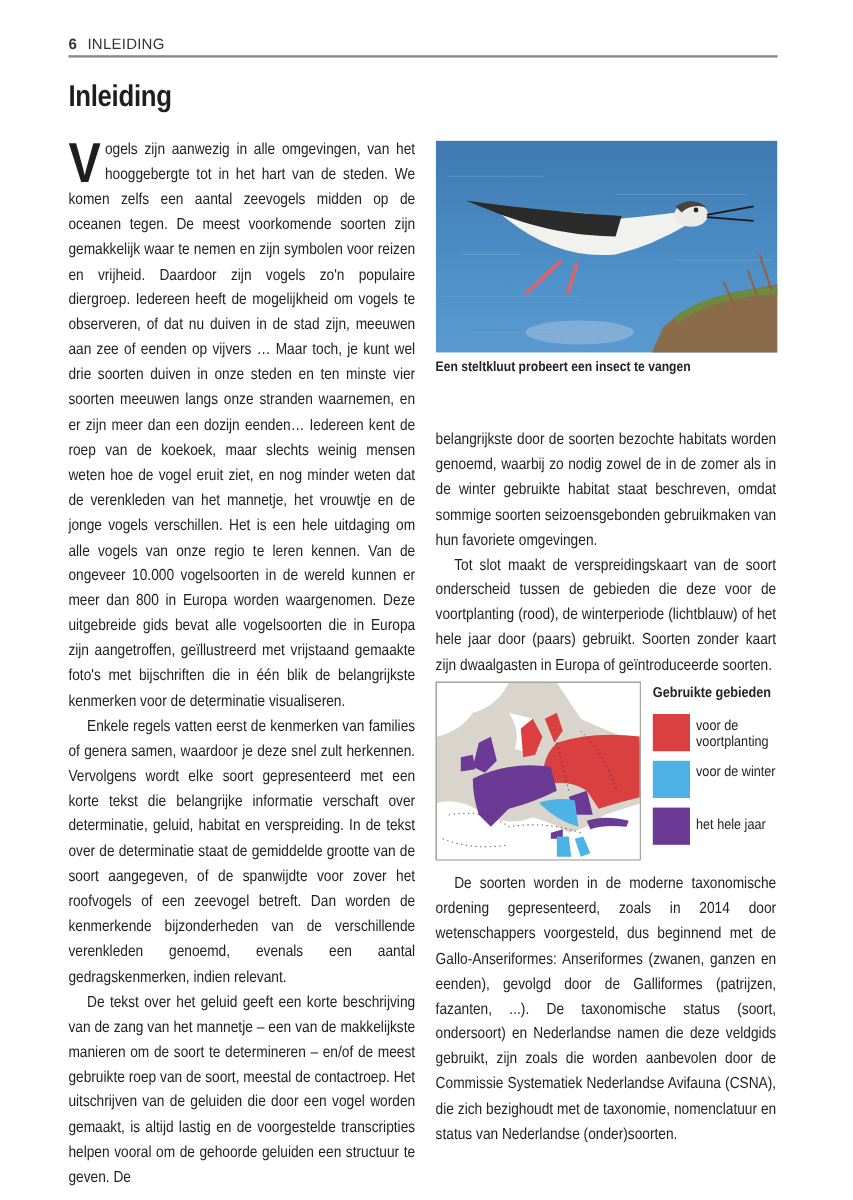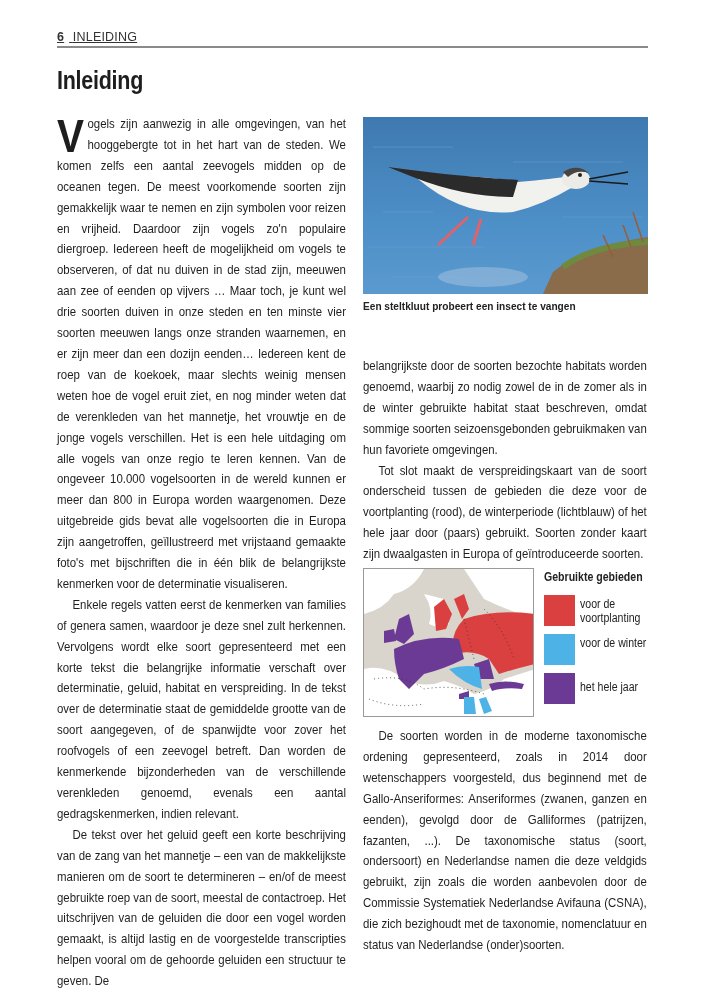--- a/index.html
+++ b/index.html
@@ -1,18 +1,18 @@
 <!DOCTYPE html>
 <html><head>
 <meta charset="utf-8">
 <style>
   html, body { margin: 0; padding: 0; background: #ffffff; }
   body { width: 711px; height: 1000px; position: relative; overflow: hidden;
          font-family: "Liberation Sans Narrow", "Liberation Sans", sans-serif; color: #222; }
-  .running-head { position: absolute; left: 57px; top: 30px; font-size: 12.5px; color: #333; letter-spacing: 0.2px; text-decoration: underline; }
+  .running-head { position: absolute; left: 57px; top: 30px; font-size: 12.5px; color: #333; letter-spacing: 0.2px; }
   .running-head .pnum { font-weight: bold; margin-right: 5px; }
   .rule { position: absolute; left: 57px; top: 46px; width: 591px; height: 2px; background: #8a8a8a; }
   .title { position: absolute; left: 57px; top: 66px; font-size: 25px; font-weight: bold; color: #1e1e1e;
            transform: scaleX(0.86); transform-origin: left top; letter-spacing: -0.3px; }
   .col { position: absolute; font-size: 13.3px; line-height: 20.9px; color: #1f1f1f;
          transform: scaleX(0.86); transform-origin: left top; }
   .col p { margin: 0; text-align: justify; }
   .col p.indent { text-indent: 18px; }
   .col-left { left: 57px; top: 114px; width: 336px; }
   .dropcap { float: left; font-size: 47px; line-height: 38px; font-weight: bold; margin: 3px 4px 0 0; color: #1e1e1e; }

